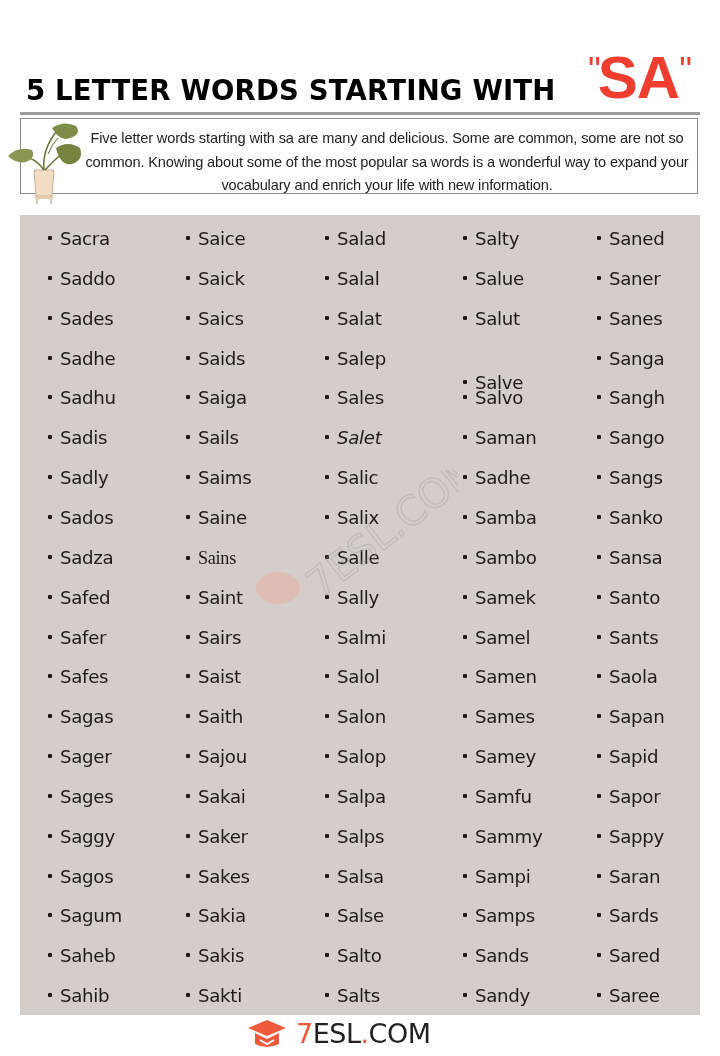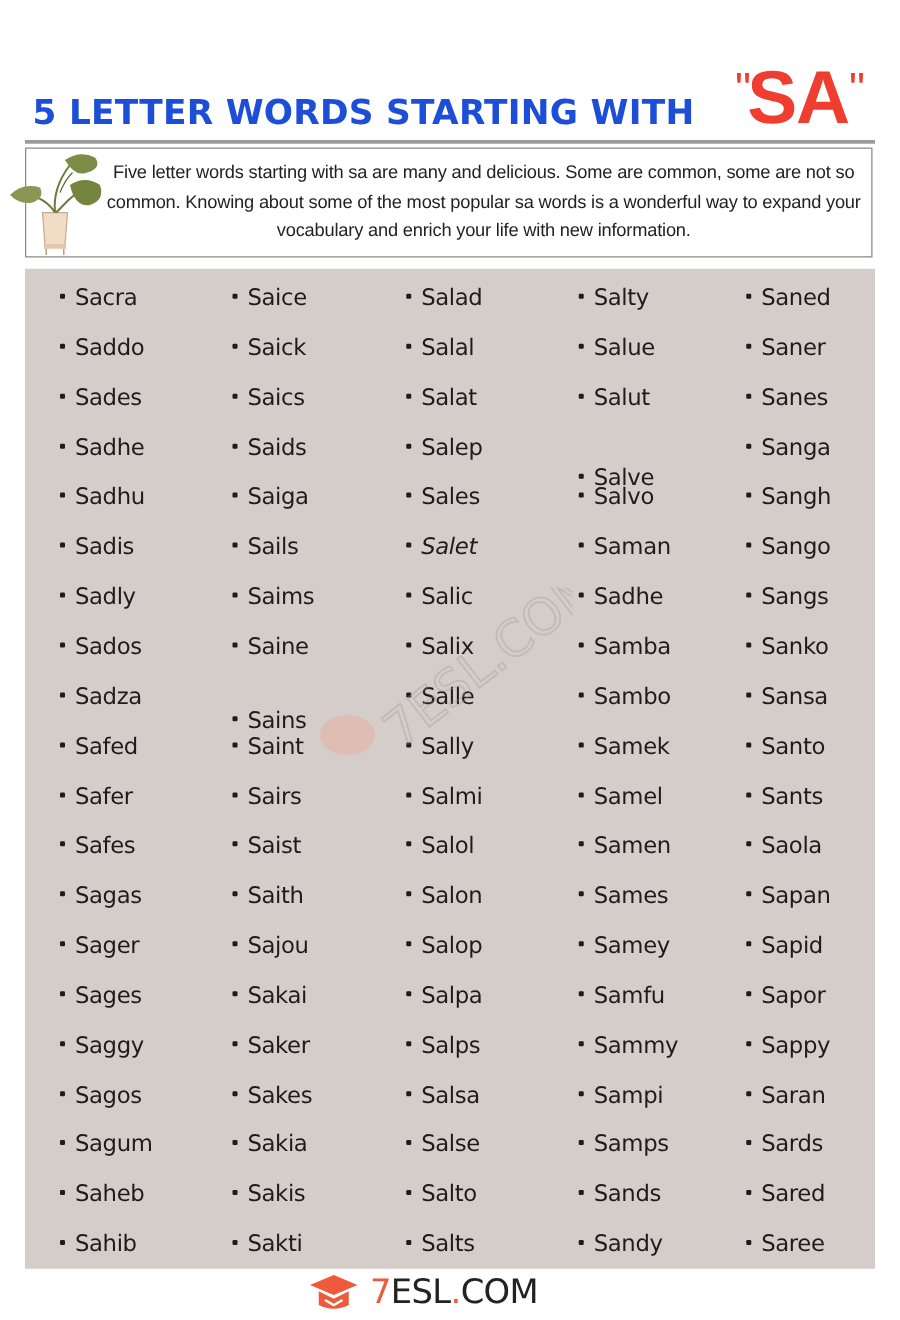--- a/index.html
+++ b/index.html
@@ -6,33 +6,33 @@
   body {
     width: 720px; height: 1056px; background: #ffffff; position: relative; overflow: hidden;
     font-family: "Liberation Sans", sans-serif; color: #1a1a1a;
   }
   .title-row {
     position: absolute; left: 26px; top: 52px; height: 60px; width: 680px;
   }
   .title-text {
     position: absolute; left: 0; top: 22px;
     font-family: "DejaVu Sans", sans-serif; font-weight: bold; font-size: 27.5px; letter-spacing: 0.2px;
-    color: #1d4ed8; white-space: nowrap;
+    color: #000000; white-space: nowrap;
   }
   .title-accent {
     position: absolute; left: 562px; top: -4px; white-space: nowrap;
     font-family: "Liberation Sans", sans-serif; font-weight: bold; color: #ef3d2f;
   }
   .title-accent .q { font-size: 36px; font-weight: normal; vertical-align: top; position: relative; top: 2px; letter-spacing: -3px; }
   .title-accent .sa { font-size: 60px; letter-spacing: -1px; line-height: 60px; }
   .title-rule {
     position: absolute; left: 20px; top: 112px; width: 680px; height: 3px; background: #9c9c9c;
   }
   .desc-box {
-    position: absolute; left: 20px; top: 118px; width: 678px; height: 88px;
+    position: absolute; left: 20px; top: 118px; width: 678px; height: 76px;
     border: 1.5px solid #8a8a8a; background: #fff; box-sizing: border-box;
   }
   .desc-text {
     position: absolute; left: 62px; top: 8px; width: 608px;
     font-family: "Liberation Sans", sans-serif; font-size: 14.6px; line-height: 23.5px; text-align: center; color: #222;
     letter-spacing: -0.15px;
   }
   .plant { position: absolute; left: 4px; top: 120px; width: 82px; height: 86px; }
   .panel {
     position: absolute; left: 20px; top: 215px; width: 680px; height: 800px;
@@ -108,21 +108,21 @@
     <div class="word" style="left: 28px; top: 730.3px;"><span class="bullet"></span><span>Saheb</span></div>
     <div class="word" style="left: 28px; top: 770.15px;"><span class="bullet"></span><span>Sahib</span></div>
     <div class="word" style="left: 166px; top: 13px;"><span class="bullet"></span><span>Saice</span></div>
     <div class="word" style="left: 166px; top: 52.85px;"><span class="bullet"></span><span>Saick</span></div>
     <div class="word" style="left: 166px; top: 92.7px;"><span class="bullet"></span><span>Saics</span></div>
     <div class="word" style="left: 166px; top: 132.55px;"><span class="bullet"></span><span>Saids</span></div>
     <div class="word" style="left: 166px; top: 172.4px;"><span class="bullet"></span><span>Saiga</span></div>
     <div class="word" style="left: 166px; top: 212.25px;"><span class="bullet"></span><span>Sails</span></div>
     <div class="word" style="left: 166px; top: 252.1px;"><span class="bullet"></span><span>Saims</span></div>
     <div class="word" style="left: 166px; top: 291.95px;"><span class="bullet"></span><span>Saine</span></div>
-    <div class="word" style="left: 166px; top: 351px;"><span class="bullet"></span><span>Sains</span></div>
+    <div class="word" style="left: 166px; top: 333px; font-family: Liberation Serif, serif;"><span class="bullet"></span><span>Sains</span></div>
     <div class="word" style="left: 166px; top: 371.65px;"><span class="bullet"></span><span>Saint</span></div>
     <div class="word" style="left: 166px; top: 411.5px;"><span class="bullet"></span><span>Sairs</span></div>
     <div class="word" style="left: 166px; top: 451.35px;"><span class="bullet"></span><span>Saist</span></div>
     <div class="word" style="left: 166px; top: 491.2px;"><span class="bullet"></span><span>Saith</span></div>
     <div class="word" style="left: 166px; top: 531.05px;"><span class="bullet"></span><span>Sajou</span></div>
     <div class="word" style="left: 166px; top: 570.9px;"><span class="bullet"></span><span>Sakai</span></div>
     <div class="word" style="left: 166px; top: 610.75px;"><span class="bullet"></span><span>Saker</span></div>
     <div class="word" style="left: 166px; top: 650.6px;"><span class="bullet"></span><span>Sakes</span></div>
     <div class="word" style="left: 166px; top: 690.45px;"><span class="bullet"></span><span>Sakia</span></div>
     <div class="word" style="left: 166px; top: 730.3px;"><span class="bullet"></span><span>Sakis</span></div>

